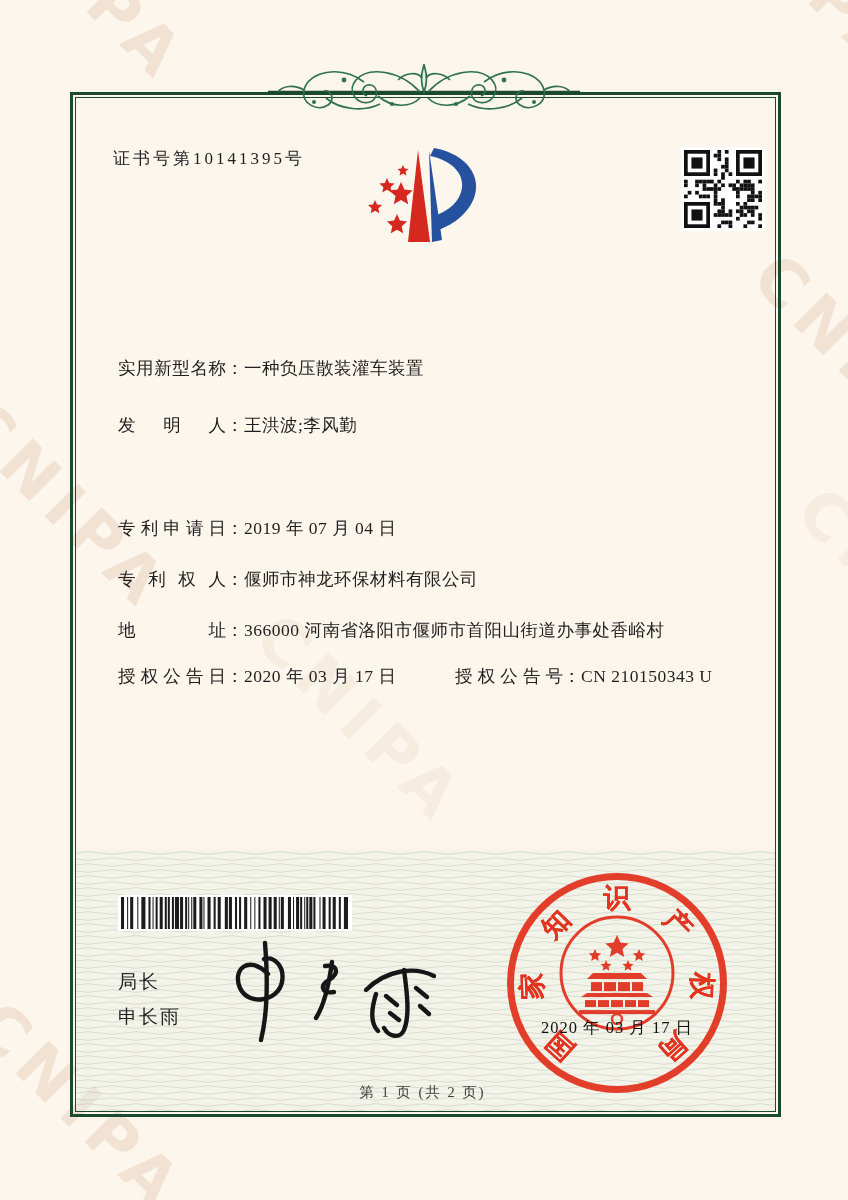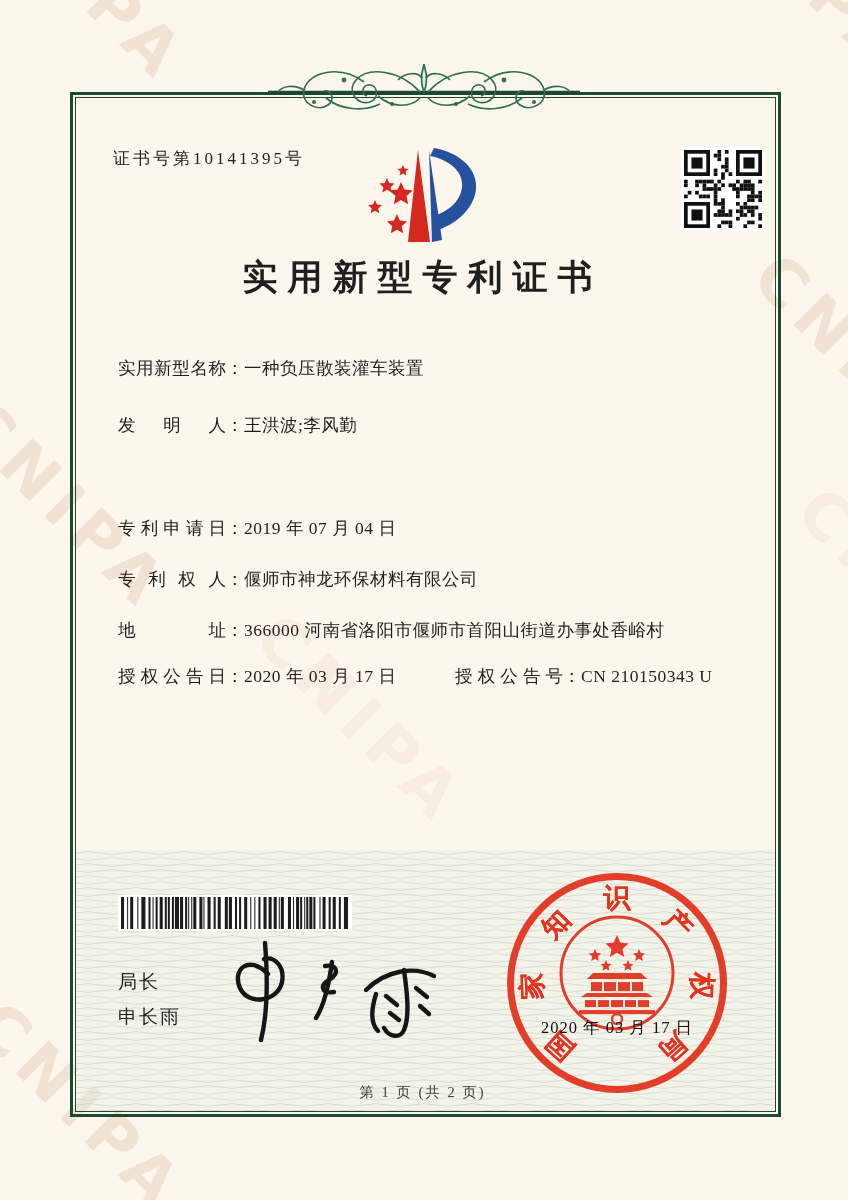--- a/index.html
+++ b/index.html
@@ -302,21 +302,20 @@
       <rect x="11" y="19" width="1" height="1" fill="#111"></rect>
       <rect x="12" y="19" width="1" height="1" fill="#111"></rect>
       <rect x="17" y="19" width="1" height="1" fill="#111"></rect>
       <rect x="18" y="19" width="1" height="1" fill="#111"></rect>
       <rect x="9" y="20" width="1" height="1" fill="#111"></rect>
       <rect x="12" y="20" width="1" height="1" fill="#111"></rect>
       <rect x="16" y="20" width="1" height="1" fill="#111"></rect>
       <rect x="20" y="20" width="1" height="1" fill="#111"></rect>
     </svg>
 
-  <div class="title">实用新型专利证书</div>
 
   <div class="row" style="top:356px;">
     <span class="lbl">实用新型名称</span><span class="colon">：</span><span class="val">一种负压散装灌车装置</span>
   </div>
   <div class="row" style="top:413px;">
     <span class="lbl">发明人</span><span class="colon">：</span><span class="val">王洪波;李风勤</span>
   </div>
   <div class="row" style="top:516px;">
     <span class="lbl">专利申请日</span><span class="colon">：</span><span class="val">2019 年 07 月 04 日</span>
   </div>

